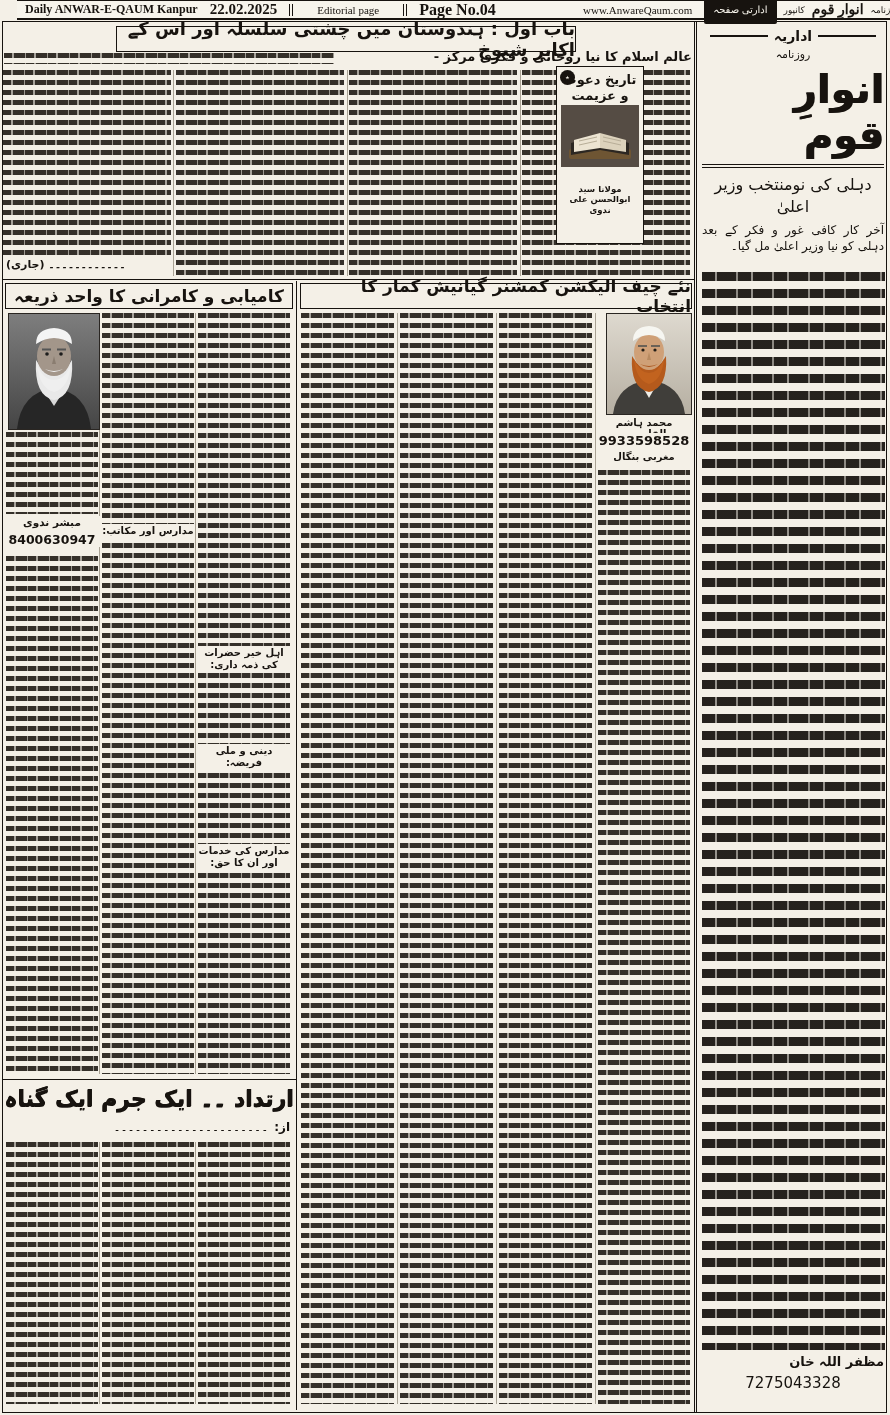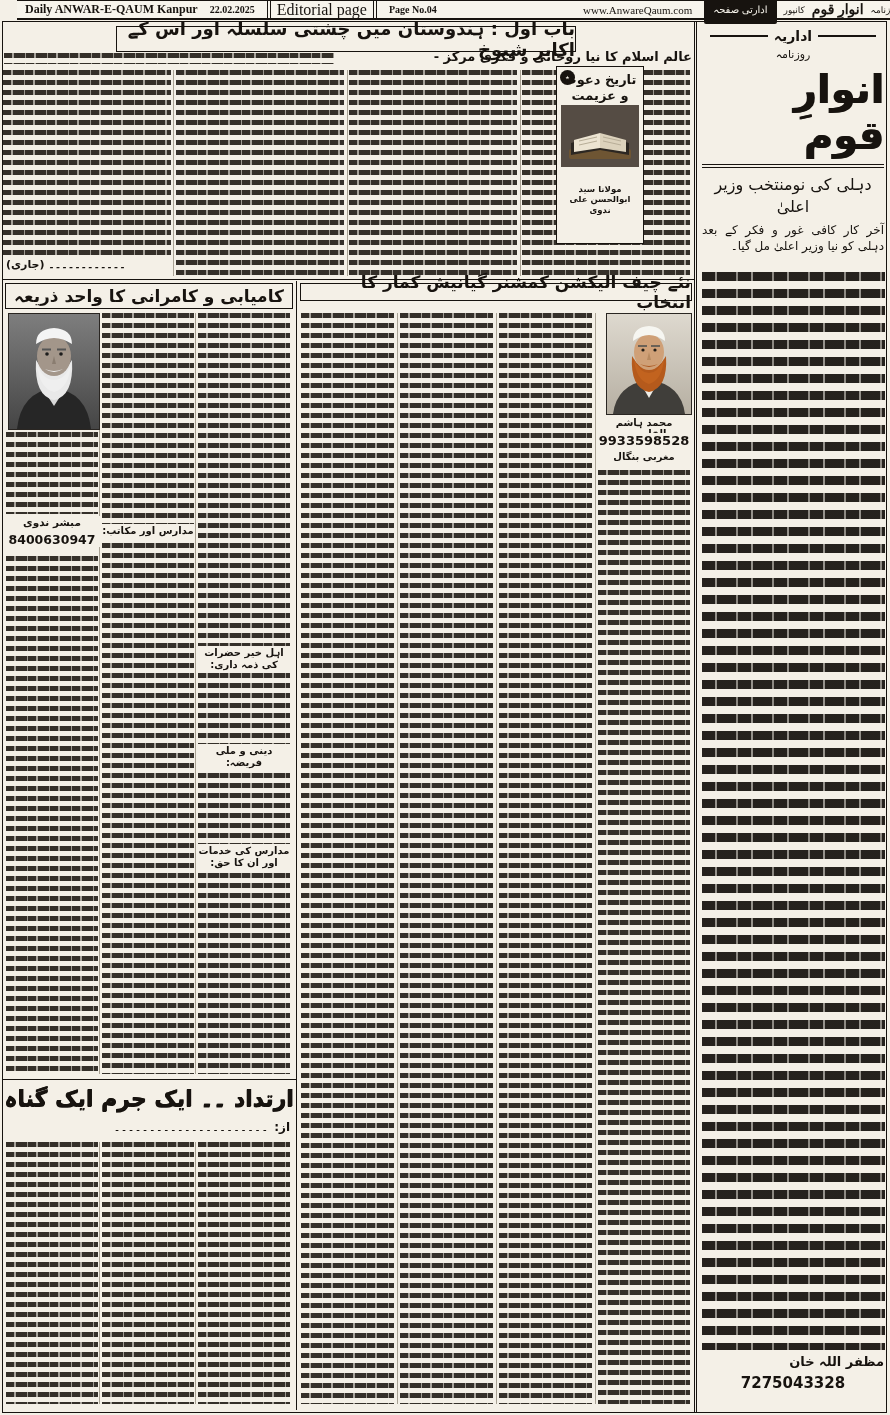--- a/index.html
+++ b/index.html
@@ -6,23 +6,23 @@
   .page{position:relative;width:890px;height:1415px;margin:0 auto;background:#f4f0e7;
         color:#17130f;font-family:"DejaVu Sans",sans-serif;overflow:hidden;}
   .ur{direction:rtl;}
   .en{font-family:"Liberation Serif",serif;margin-left:17px;}
 
   
   .masthead{position:absolute;left:0;top:0;width:100%;height:20px;box-sizing:border-box;
             border-top:1px solid #17130f;border-bottom:2px solid #17130f;background:#f7f4ec;
             display:flex;align-items:center;gap:12px;padding:0 8px;white-space:nowrap;}
   .m-title{font-weight:bold;font-size:12px;}
-  .m-date{font-weight:bold;font-size:10px;}
-  .m-sec{font-size:16px;padding:0 6px;border-left:4px double #17130f;border-right:4px double #17130f;}
-  .m-page{font-weight:bold;font-size:10px;}
+  .m-date{font-weight:bold;font-size:15px;}
+  .m-sec{font-size:11px;padding:0 24px;border-left:4px double #17130f;border-right:4px double #17130f;}
+  .m-page{font-weight:bold;font-size:16px;}
   .m-web{font-size:11px;margin-left:auto;}
   .m-urdu{display:flex;align-items:center;gap:7px;}
   .m-secbox{background:#17130f;color:#f7f4ec;font-size:10px;padding:9px 9px;border-radius:2px;}
   .m-city{font-size:9px;}
   .m-titleur{font-weight:bold;font-size:14px;}
   .m-daily{font-size:9px;}
 
   
   .frame{position:absolute;left:2px;top:21px;width:885px;height:1392px;border:1px solid #17130f;box-sizing:border-box;}
   .hr{position:absolute;height:1px;background:#17130f;}
@@ -62,21 +62,21 @@
   
   .kicker{position:absolute;display:flex;align-items:center;font-weight:bold;font-size:14px;direction:rtl;}
   .kicker::before,.kicker::after{content:"";flex:1;border-top:2px solid #17130f;margin:0 6px;}
   .ed-daily{position:absolute;text-align:center;font-size:11px;direction:rtl;}
   .ed-logo{position:absolute;display:flex;align-items:center;justify-content:center;font-weight:bold;
            font-size:40px;direction:rtl;text-shadow:1px 0 0 #17130f;}
   .dblrule{position:absolute;height:4px;border-top:1px solid #17130f;border-bottom:1px solid #17130f;box-sizing:border-box;}
   .ed-head{position:absolute;font-weight:normal;font-size:16px;line-height:1.35;text-align:center;direction:rtl;}
   .ed-lead{position:absolute;font-size:12px;line-height:16px;text-align:justify;direction:rtl;}
   .ed-sign{position:absolute;font-weight:bold;font-size:13px;text-align:right;direction:rtl;}
-  .ed-phone{position:absolute;font-weight:bold;font-size:15px;text-align:center;}
+  .ed-phone{position:absolute;font-weight:normal;font-size:15px;text-align:center;}
 
   .lead-bold{position:absolute;font-weight:bold;font-size:13px;text-align:right;direction:rtl;white-space:nowrap;}
   .contd{position:absolute;font-weight:bold;font-size:11px;direction:rtl;text-align:left;}
   .byline{position:absolute;display:flex;align-items:center;gap:6px;direction:rtl;font-size:12px;}
   .byline .lbl{font-weight:bold;}
   .irt-head{position:absolute;font-weight:bold;font-size:22px;text-align:center;direction:rtl;
             text-shadow:0.6px 0 0 #17130f, 0 0.6px 0 #17130f;}
 </style>
 </head>
 <body>
@@ -190,21 +190,21 @@
   <div class="subhead" style="left:198px;top:646px;width:92px;">اہل خیر حضرات کی ذمہ داری:</div>
   <div class="subhead" style="left:198px;top:744px;width:92px;">دینی و ملی فریضہ:</div>
   <div class="subhead" style="left:198px;top:844px;width:92px;">مدارس کی خدمات اور ان کا حق:</div>
 
   <div class="irt-head" style="left:4px;top:1086px;width:290px;">ارتداد ۔۔ ایک جرم ایک گناہ</div>
   <div class="byline" style="left:8px;top:1120px;width:282px;">
     <span class="lbl">از:</span>
     <span>۔۔۔۔۔۔۔۔۔۔۔۔۔۔۔۔۔۔۔۔۔۔</span>
   </div>
 
-  <div class="hbox ur" style="left:300px;top:283px;width:392px;height:18px;font-size:17px;">نئے چیف الیکشن کمشنر گیانیش کمار کا انتخاب</div>
+  <div class="hbox ur" style="left:300px;top:283px;width:392px;height:26px;font-size:17px;">نئے چیف الیکشن کمشنر گیانیش کمار کا انتخاب</div>
 
   <div class="photo" style="left:606px;top:313px;width:84px;height:100px;">
     <svg width="84" height="100" viewBox="0 0 84 100">
       <defs>
         <linearGradient id="g2" x1="0" y1="0" x2="0" y2="1">
           <stop offset="0" stop-color="#ded9cf"></stop>
             <stop offset="1" stop-color="#b6afa2"></stop>
         </linearGradient>
       </defs>
       <rect width="84" height="100" fill="url(#g2)"></rect>

